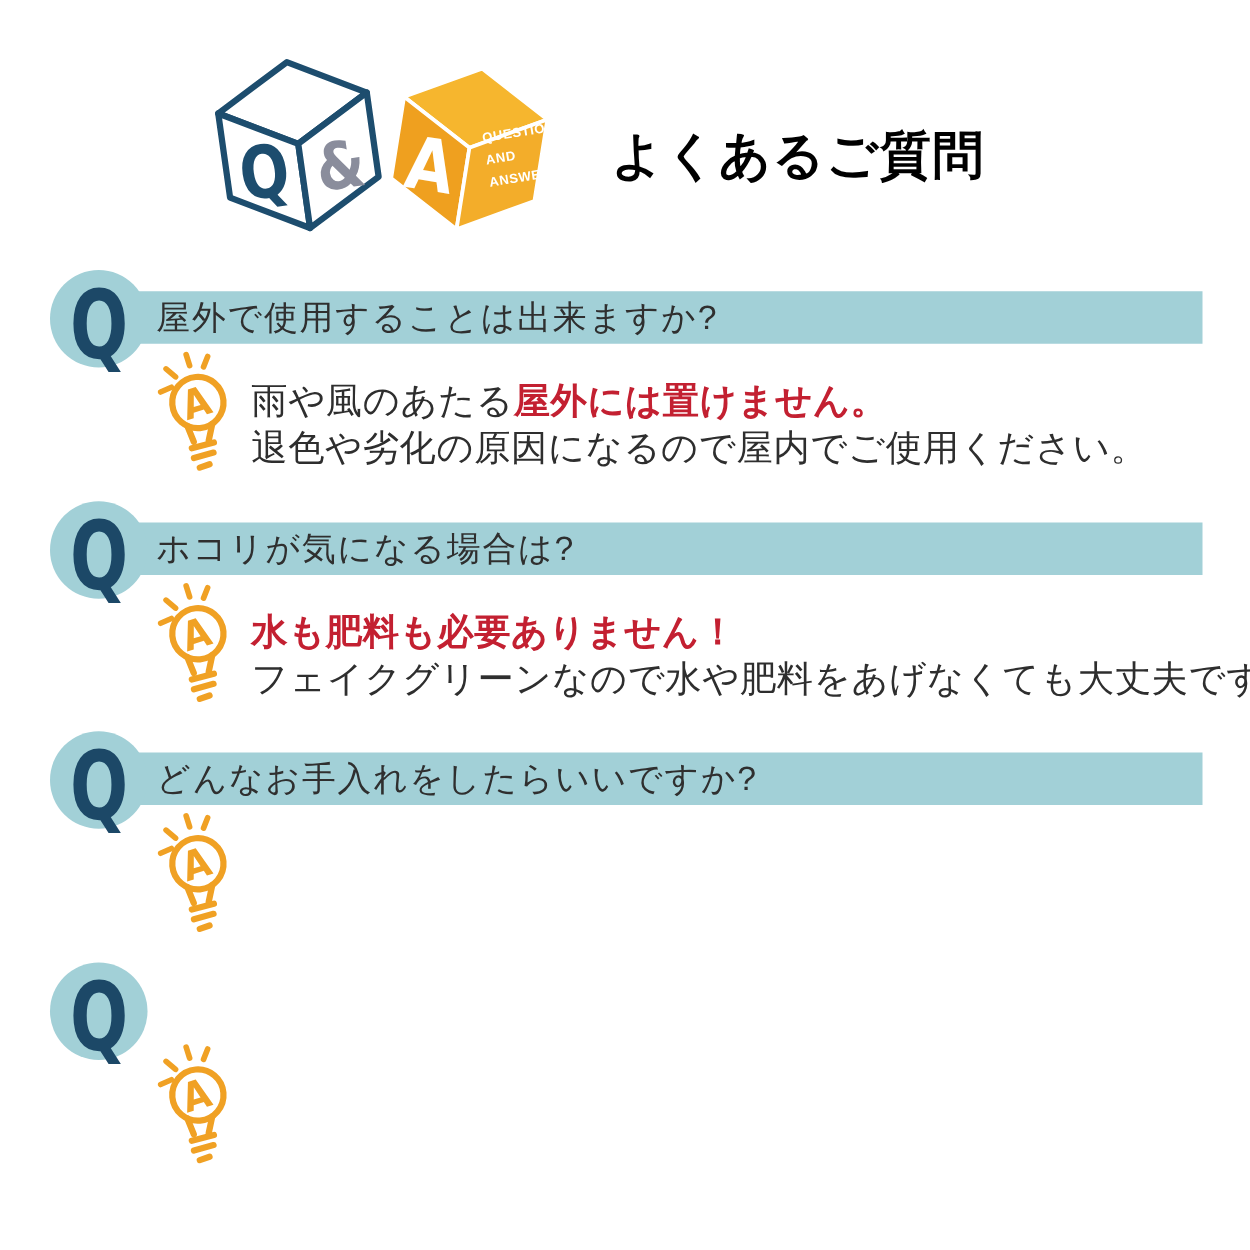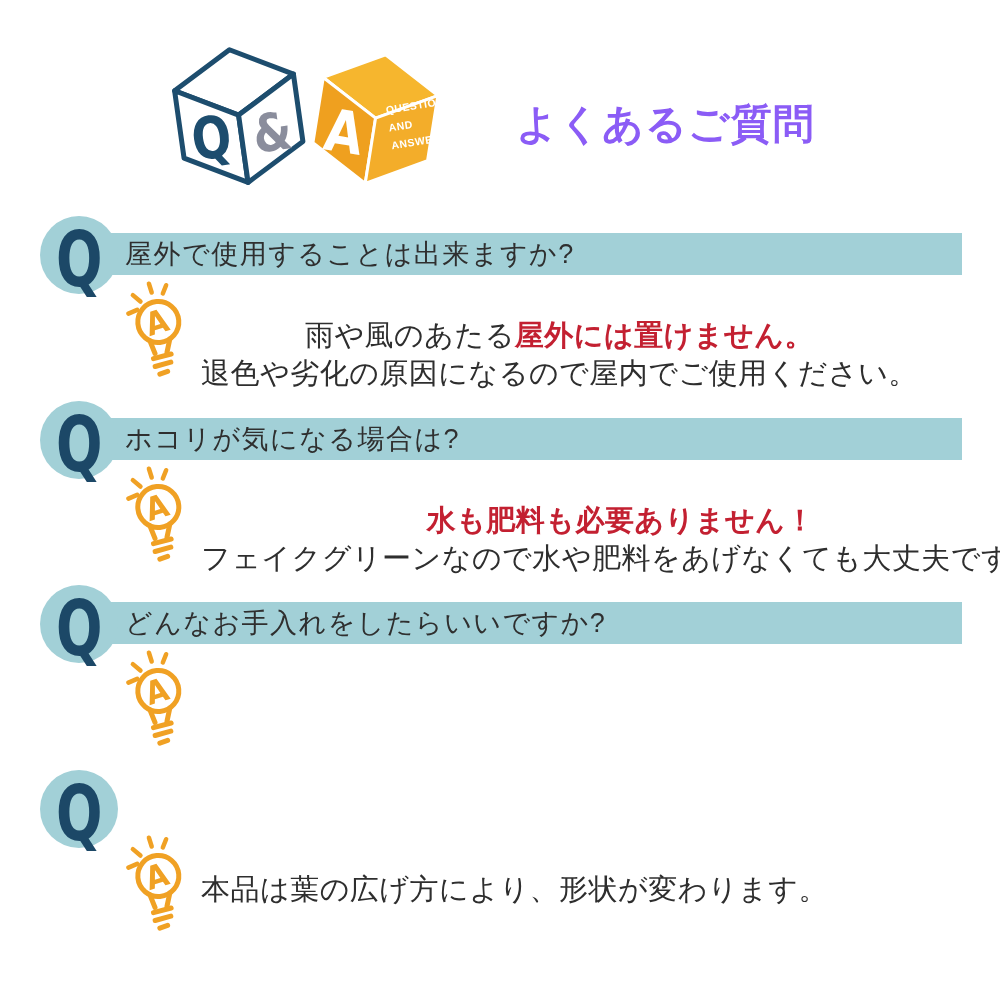--- a/index.html
+++ b/index.html
@@ -4,22 +4,22 @@
 <style>
   * { margin: 0; padding: 0; box-sizing: border-box; }
   html, body { width: 1000px; height: 1000px; background: #ffffff; overflow: hidden; }
   body { font-family: "Liberation Sans", "DejaVu Sans", sans-serif; position: relative; }
 
   
   .header { position: absolute; left: 0; top: 0; width: 1000px; height: 210px; }
   .cubes-svg { position: absolute; left: 152px; top: 33px; width: 300px; height: 170px; }
   .page-title {
     position: absolute; left: 489px; top: 97px;
-    font-size: 41px; font-weight: bold; color: #8b5cf6;
-    letter-spacing: 1px; white-space: nowrap; margin-left: 27px;
+    font-size: 41px; font-weight: bold; color: #000000;
+    letter-spacing: 1px; white-space: nowrap;
   }
 
   
   .faq { position: absolute; left: 0; top: 0; width: 1000px; height: 1000px; }
   .qa { position: absolute; left: 0; width: 1000px; height: 184px; }
   .qa:nth-of-type(1) { top: 216px; }
   .qa:nth-of-type(2) { top: 401px; }
   .qa:nth-of-type(3) { top: 585px; }
   .qa:nth-of-type(4) { top: 770px; }
 
@@ -35,21 +35,21 @@
   }
   .q-bar {
     position: absolute; left: 78px; top: 17px; width: 884px; height: 42px;
     background: #a2d0d7; z-index: 1; text-decoration: underline;
   }
   .q-text {
     position: absolute; left: 47px; top: 0; height: 42px; line-height: 43px;
     font-size: 27px; color: #2f2f2f; letter-spacing: 1.5px; white-space: nowrap;
   }
   .bulb-svg { position: absolute; left: 126px; top: 64px; width: 66px; height: 100px; }
-  .ans { position: absolute; left: 201px; top: 100px; text-align: center; }
+  .ans { position: absolute; left: 201px; top: 86px; }
   .ans-line { font-size: 29px; line-height: 38px; letter-spacing: 0.5px; white-space: nowrap; }
   .ans-line .normal { color: #2e2e2e; font-weight: normal; }
   .ans-line .em { color: #c32031; font-weight: bold; }
 
   .cube-letter { font-family: "DejaVu Sans", sans-serif; font-weight: bold; }
   .cube-side-text { font-family: "Liberation Sans", sans-serif; font-weight: bold; }
 </style>
 </head>
 <body>
 
@@ -193,16 +193,15 @@
 
         <line x1="23" y1="60" x2="27" y2="73" stroke="#f0a124" stroke-width="5"></line>
         <line x1="43" y1="60" x2="39" y2="73" stroke="#f0a124" stroke-width="5"></line>
 
         <line x1="25" y1="78" x2="43" y2="75" stroke="#f0a124" stroke-width="5"></line>
         <line x1="26" y1="86" x2="42" y2="83" stroke="#f0a124" stroke-width="5"></line>
         <line x1="30" y1="94" x2="38" y2="92" stroke="#f0a124" stroke-width="5"></line>
       </g>
     </svg>
     <div class="ans">
-        <div class="ans-line"><span class="normal">本品は葉の広げ方により、形状が変わります。</span></div>
       </div>
   </section>
 </div>
 
 </body></html>

